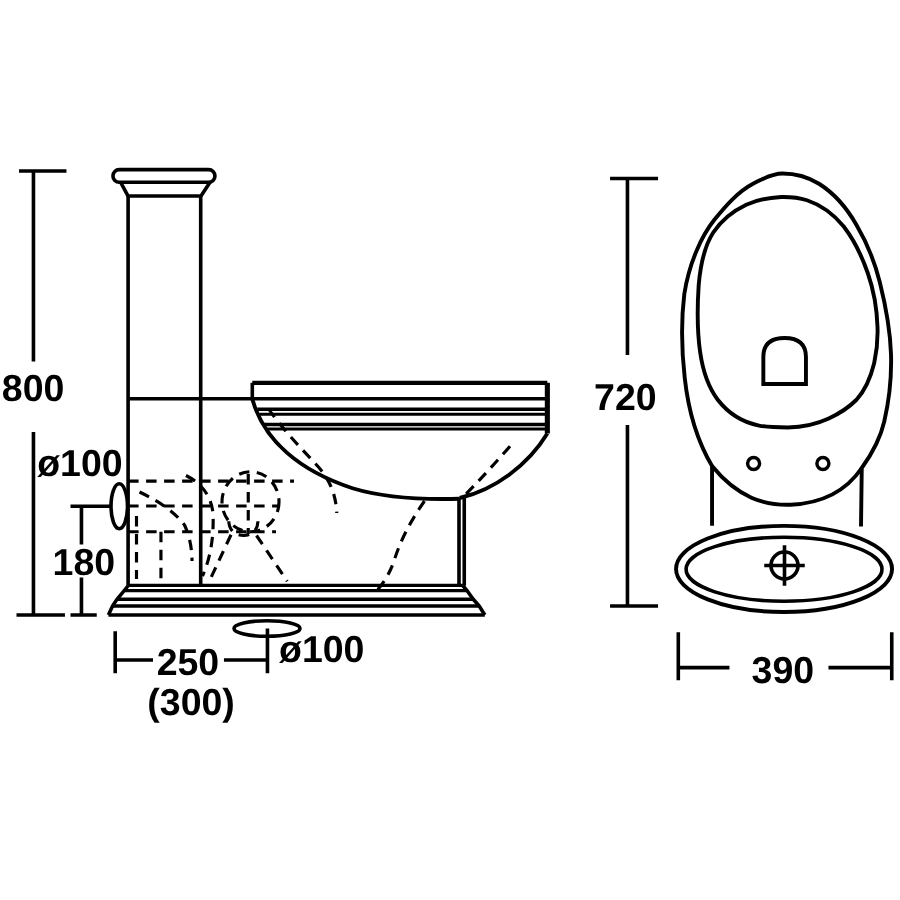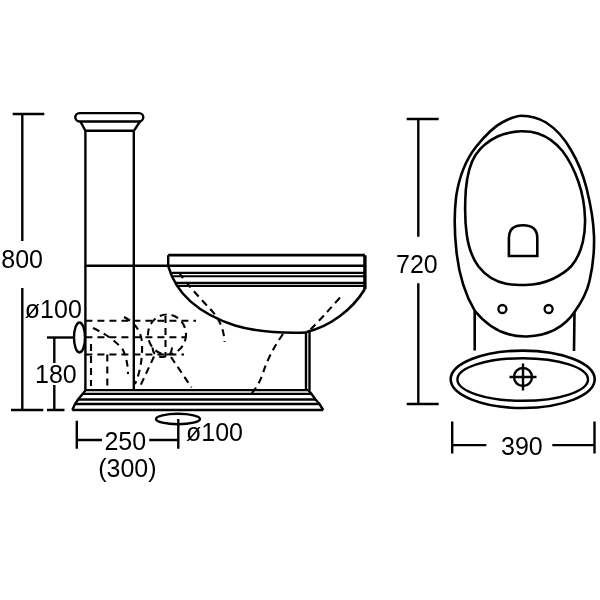--- a/index.html
+++ b/index.html
@@ -1,16 +1,16 @@
 <!DOCTYPE html>
 <html><head>
 <meta charset="utf-8">
 <style>
   html,body{margin:0;padding:0;background:#ffffff;}
-  .wrap{width:600px;height:600px;position:relative;background:#fff;opacity:0.999;}
+  .wrap{width:600px;height:600px;position:relative;background:#fff;opacity:0.999;font-weight:bold;}
   svg{position:absolute;top:0;left:0;filter:opacity(0.999);}
   text{font-family:"Liberation Sans",sans-serif;fill:#000;}
 </style>
 </head>
 <body>
 <div class="wrap">
 <svg width="600" height="600" viewBox="0 0 600 600" fill="none" stroke="#000" stroke-width="2.4">
 
 <rect x="75.3" y="113.1" width="68" height="8.4" rx="4.2" ry="4.2"></rect>
 <path d="M80.4,121.5 L85.4,130.7 M140,121.5 L134,130.7 M85.4,130.7 H134"></path>

